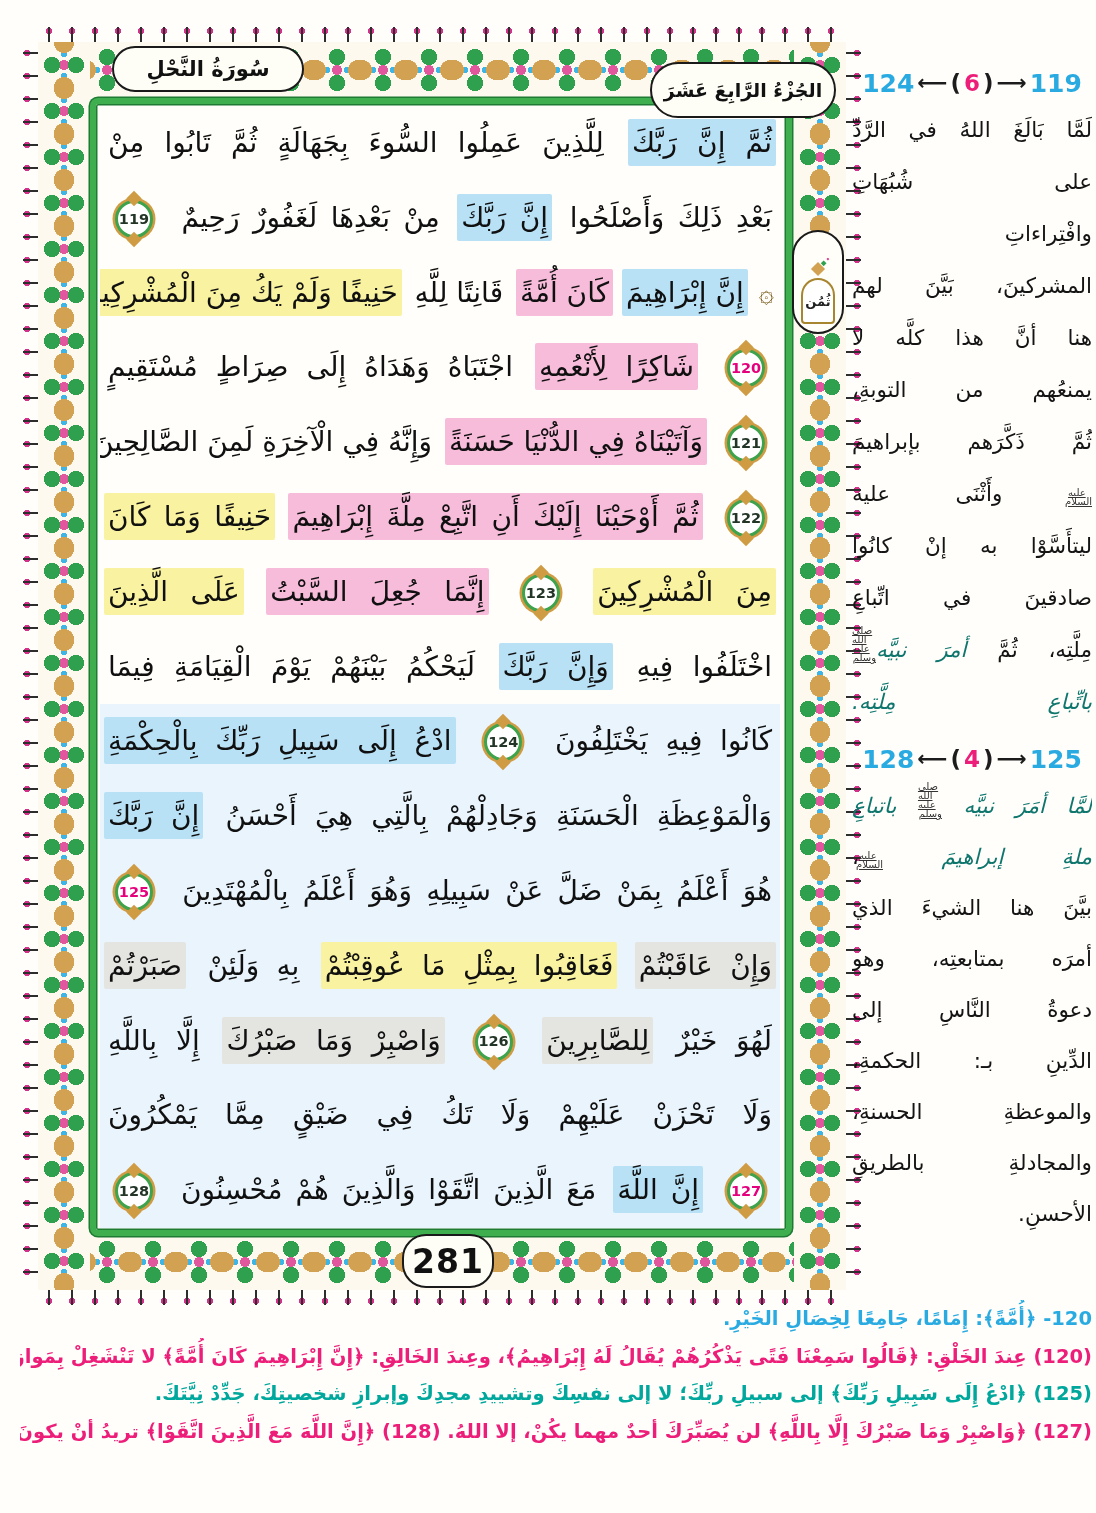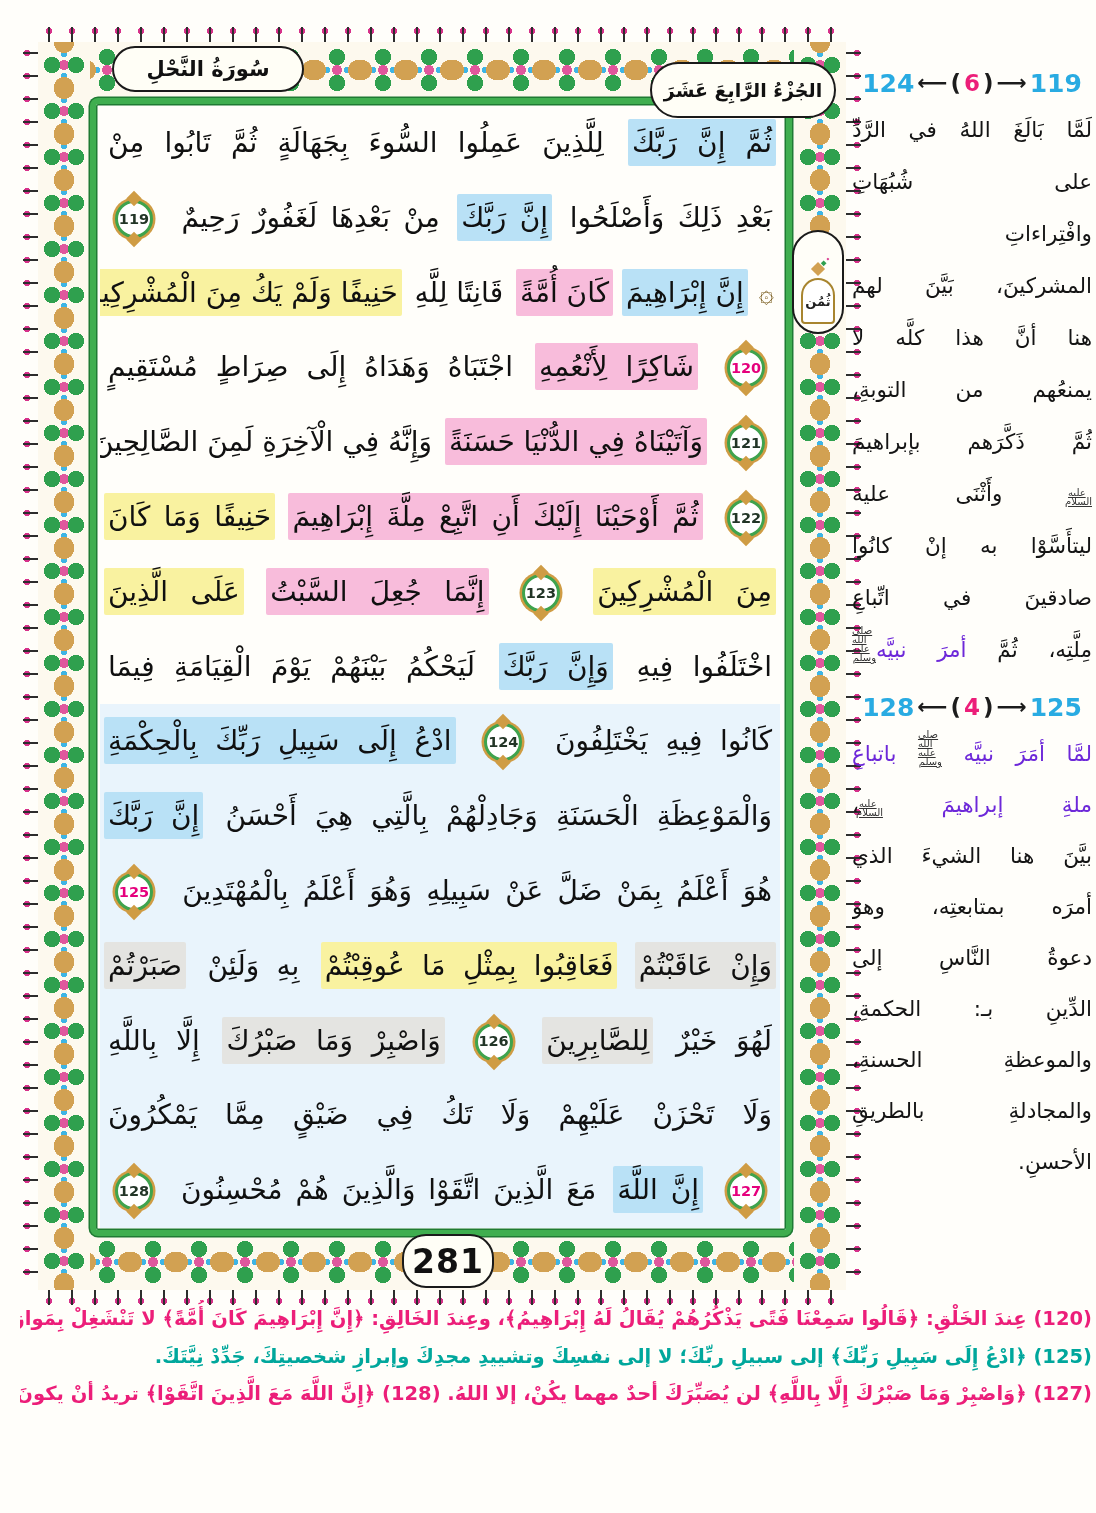--- a/index.html
+++ b/index.html
@@ -101,21 +101,21 @@
 
   
   .sidebar { position:absolute; left:852px; top:62px; width:240px; z-index:2; }
   .vheader { display:flex; direction:ltr; align-items:center; justify-content:center; gap:3px;
     font-weight:bold; font-size:25px; height:42px; }
   .vh-num { color:#29abe2; } .vh-sym { color:#1c1c1c; font-size:21px; } .vh-count { color:#ec1e79; font-size:23px; }
   .vh-paren { color:#1c1c1c; font-size:23px; }
   .sline { direction:rtl; text-align:justify; text-align-last:justify; font-size:21.5px; line-height:52px;
     color:#141414; white-space:nowrap; overflow:hidden; }
   .spara2 .sline { line-height:51px; }
-  .spink { color:#6d28d9; }
+  .spink { color:#0f766e;font-style:italic; }
   .hon { display:inline-block; width:24px; font-size:10px; line-height:9px; text-align:left;
     vertical-align:-4px; white-space:normal; color:#333;text-decoration:underline; }
 
   
   .footnotes { position:absolute; left:20px; top:1300px; width:1072px; direction:rtl; text-align:right;
     font-weight:bold; font-size:19.5px; z-index:2; }
   .fnote { line-height:37.5px; white-space:nowrap; overflow:hidden; }
   .c-blue { color:#29abe2; } .c-magenta { color:#ec1e79; } .c-teal { color:#00a79c; }
 </style>
 </head>
@@ -197,20 +197,21 @@
         <div class="sline"><span>على شُبُهَاتِ</span></div>
         <div class="sline"><span>وافْتِراءاتِ</span></div>
         <div class="sline"><span>المشركينَ، بَيَّنَ لهم</span></div>
         <div class="sline"><span>هنا أنَّ هذا كلَّه لا</span></div>
         <div class="sline"><span>يمنعُهم من التوبةِ،</span></div>
         <div class="sline"><span>ثُمَّ ذَكَّرَهم بإبراهيمَ</span></div>
         <div class="sline"><span class="hon">عليه السلام</span><span> وأَثْنَى عليه</span></div>
         <div class="sline"><span>ليتأَسَّوْا به إنْ كانُوا</span></div>
         <div class="sline"><span>صادقينَ في اتِّباعِ</span></div>
         <div class="sline"><span>مِلَّتِه، ثُمَّ </span><span class="spink">أمرَ نبيَّه</span><span class="hon">صلى الله عليه وسلم</span></div>
+        <div class="sline"><span class="spink">باتِّباعِ مِلَّتِه.</span></div>
       </div>
       <div class="vheader" style="margin-top: 10px;">
         <span class="vh-num">128</span>
         <span class="vh-sym">⟵</span>
         <span class="vh-paren">(</span>
         <span class="vh-count">4</span>
         <span class="vh-paren">)</span>
         <span class="vh-sym">⟶</span>
         <span class="vh-num">125</span>
       </div>
@@ -225,18 +226,19 @@
         <div class="sline"><span>والمجادلةِ بالطريقِ</span></div>
         <div class="sline"><span>الأحسنِ.</span></div>
       </div>
     </div>
 
   <div class="cartouche pagenum-cartouche">
     <span>281</span>
   </div>
 
   <div class="footnotes">
+      <div class="fnote c-blue">120- ﴿أُمَّةً﴾: إِمَامًا، جَامِعًا لِخِصَالِ الخَيْرِ.</div>
       <div class="fnote c-magenta">(120) عِندَ الخَلْقِ: ﴿قَالُوا سَمِعْنَا فَتًى يَذْكُرُهُمْ يُقَالُ لَهُ إِبْرَاهِيمُ﴾، وعِندَ الخَالِقِ: ﴿إِنَّ إِبْرَاهِيمَ كَانَ أُمَّةً﴾ لا تَنْشَغِلْ بِمَوازينِ الخَلْقِ.</div>
       <div class="fnote c-teal">(125) ﴿ادْعُ إِلَى سَبِيلِ رَبِّكَ﴾ إلى سبيلِ ربِّكَ؛ لا إلى نفسِكَ وتشييدِ مجدِكَ وإبرازِ شخصيتِكَ، جَدِّدْ نِيَّتَكَ.</div>
       <div class="fnote c-magenta">(127) ﴿وَاصْبِرْ وَمَا صَبْرُكَ إِلَّا بِاللَّهِ﴾ لن يُصَبِّرَكَ أحدٌ مهما يكُنْ، إلا اللهُ. (128) ﴿إِنَّ اللَّهَ مَعَ الَّذِينَ اتَّقَوْا﴾ تريدُ أنْ يكونَ اللهُ معكَ؟ اتَّقِ اللهَ.</div>
     </div>
 
 </div>
 
 </body></html>

